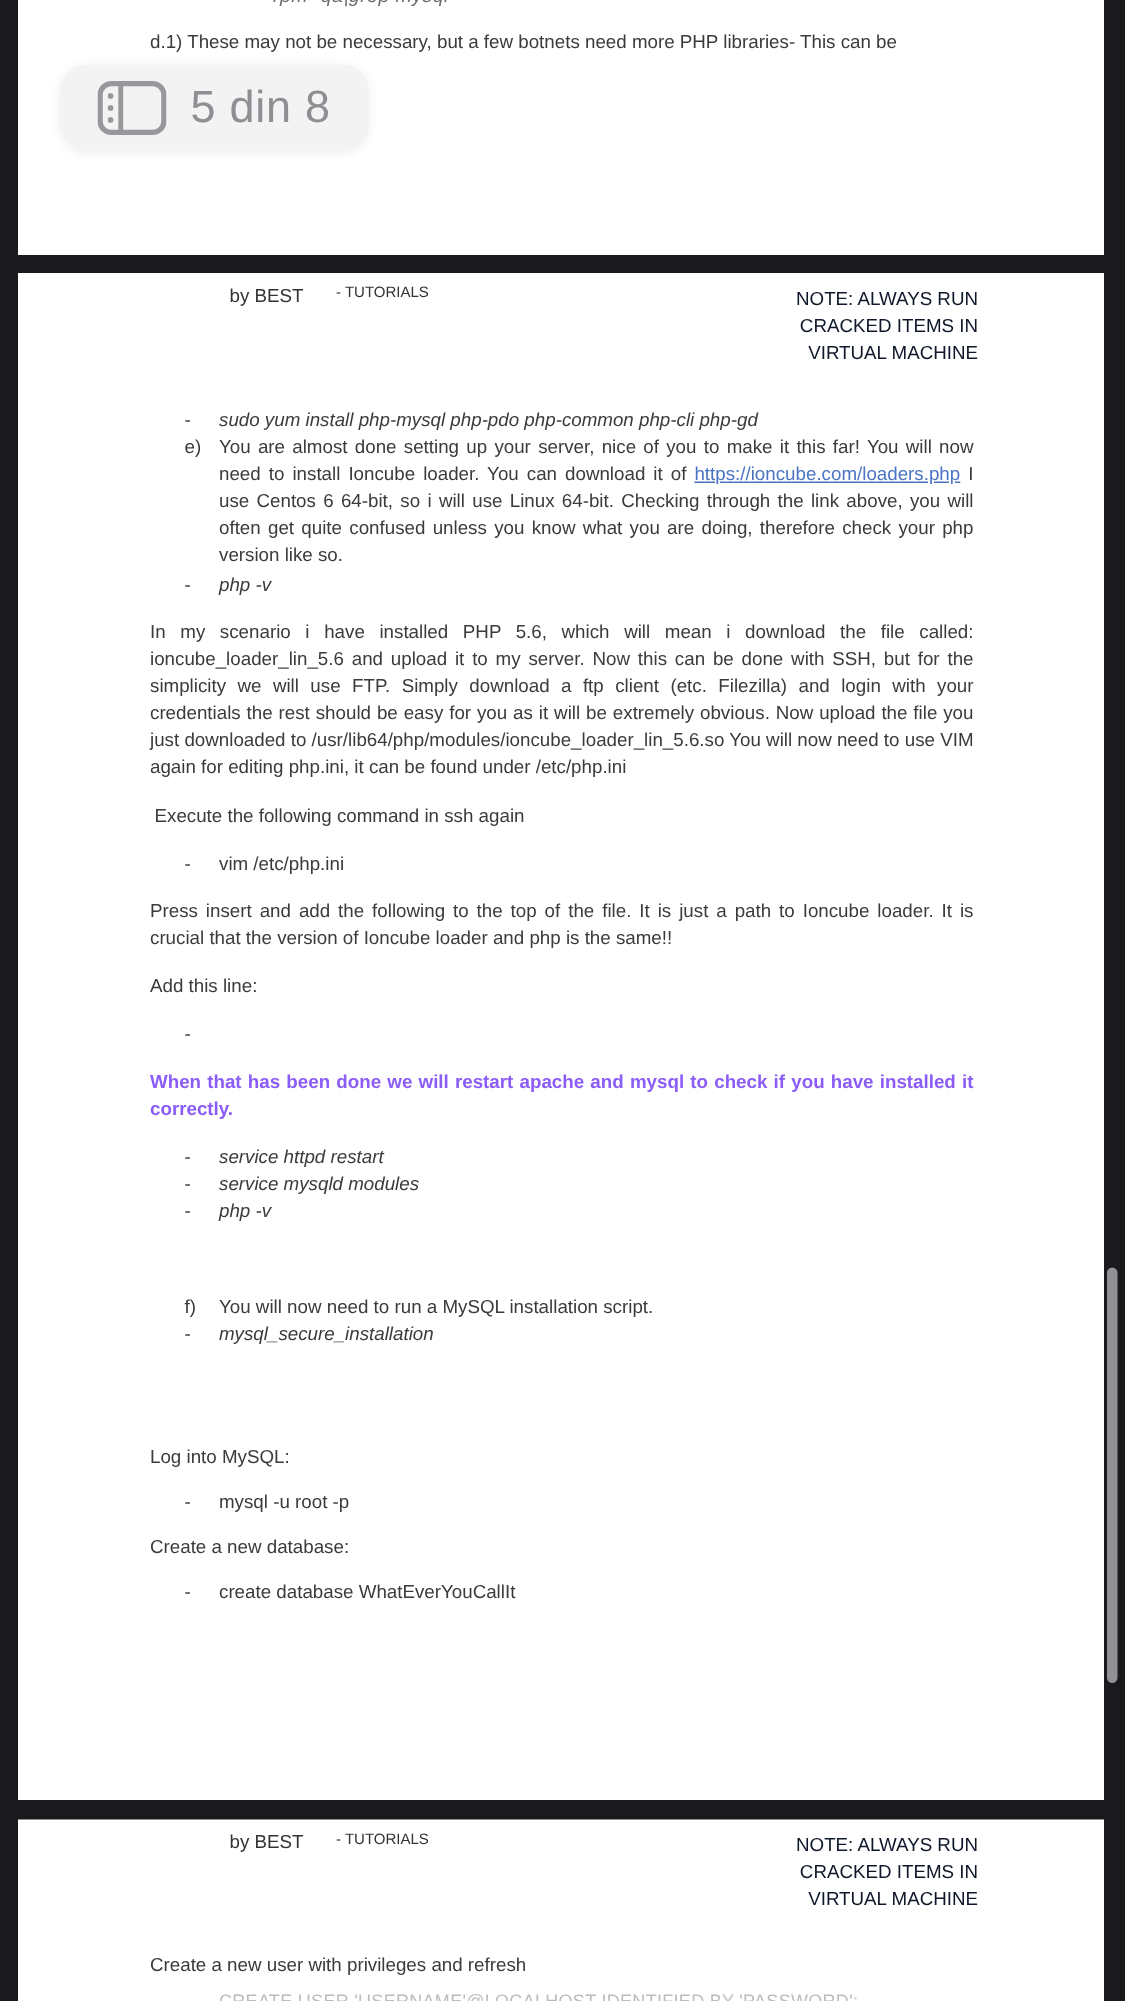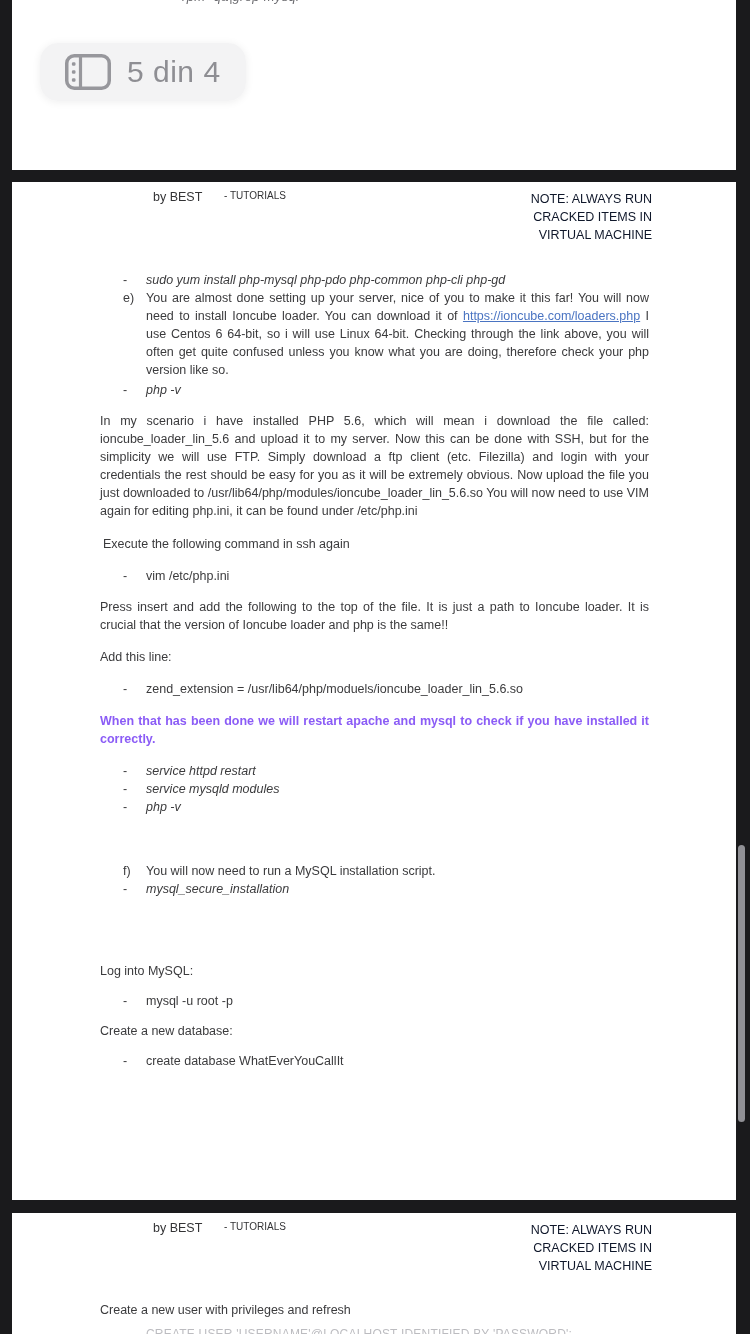--- a/index.html
+++ b/index.html
@@ -72,33 +72,34 @@
     width:7px; height:277px;
     background:#909095; border-radius:4px;
     z-index:6;
   }
 </style>
 </head>
 <body>
 
 <div class="page" id="page-prev">
   <div class="clip-top txt">rpm -qa|grep mysql</div>
+  <div class="d1-line txt">d.1) These may not be necessary, but a few botnets need more PHP libraries- This can be</div>
 </div>
 
 <div class="pill">
   <span style="display:flex">
     <svg width="46" height="36" viewBox="0 0 46 36" fill="none">
       <rect x="1.75" y="1.75" width="42.5" height="32.5" rx="7.5" stroke="#97979c" stroke-width="3.5"></rect>
       <line x1="15.5" y1="2" x2="15.5" y2="34" stroke="#97979c" stroke-width="3.2"></line>
       <rect x="6.9" y="8.2" width="3.6" height="3.6" rx="1.2" fill="#97979c"></rect>
       <rect x="6.9" y="16.2" width="3.6" height="3.6" rx="1.2" fill="#97979c"></rect>
       <rect x="6.9" y="24.2" width="3.6" height="3.6" rx="1.2" fill="#97979c"></rect>
     </svg>
   </span>
-  <span class="pill-label">5 din 4</span>
+  <span class="pill-label">5 din 8</span>
 </div>
 
 <div class="page" id="page-cur">
 
   <div class="hdr-author">by BEST</div>
   <div class="hdr-title">- TUTORIALS</div>
   <div class="hdr-note">
     <div>NOTE: ALWAYS RUN</div>
     <div>CRACKED ITEMS IN</div>
     <div>VIRTUAL MACHINE</div>
@@ -127,21 +128,20 @@
     <span class="marker">-</span>
     <span>vim /etc/php.ini</span>
   </div>
 
   <div class="abs txt just" style="top:416px; left:88px; width:549px;">Press insert and add the following to the top of the file. It is just a path to Ioncube loader. It is crucial that the version of Ioncube loader and php is the same!!</div>
 
   <div class="abs txt" style="top:466px; left:88px;">Add this line:</div>
 
   <div class="abs row txt" style="top:498px; left:111px; width:526px;">
     <span class="marker">-</span>
-    <span>zend_extension = /usr/lib64/php/moduels/ioncube_loader_lin_5.6.so</span>
   </div>
 
   <div class="abs txt just bd" style="top:530px; left:88px; width:549px;">When that has been done we will restart apache and mysql to check if you have installed it correctly.</div>
 
   <div class="abs row txt" style="top:580px; left:111px; width:526px;">
     <span class="marker">-</span>
     <span class="it">service httpd restart</span>
   </div>
   <div class="abs row txt" style="top:598px; left:111px; width:526px;">
     <span class="marker">-</span>

